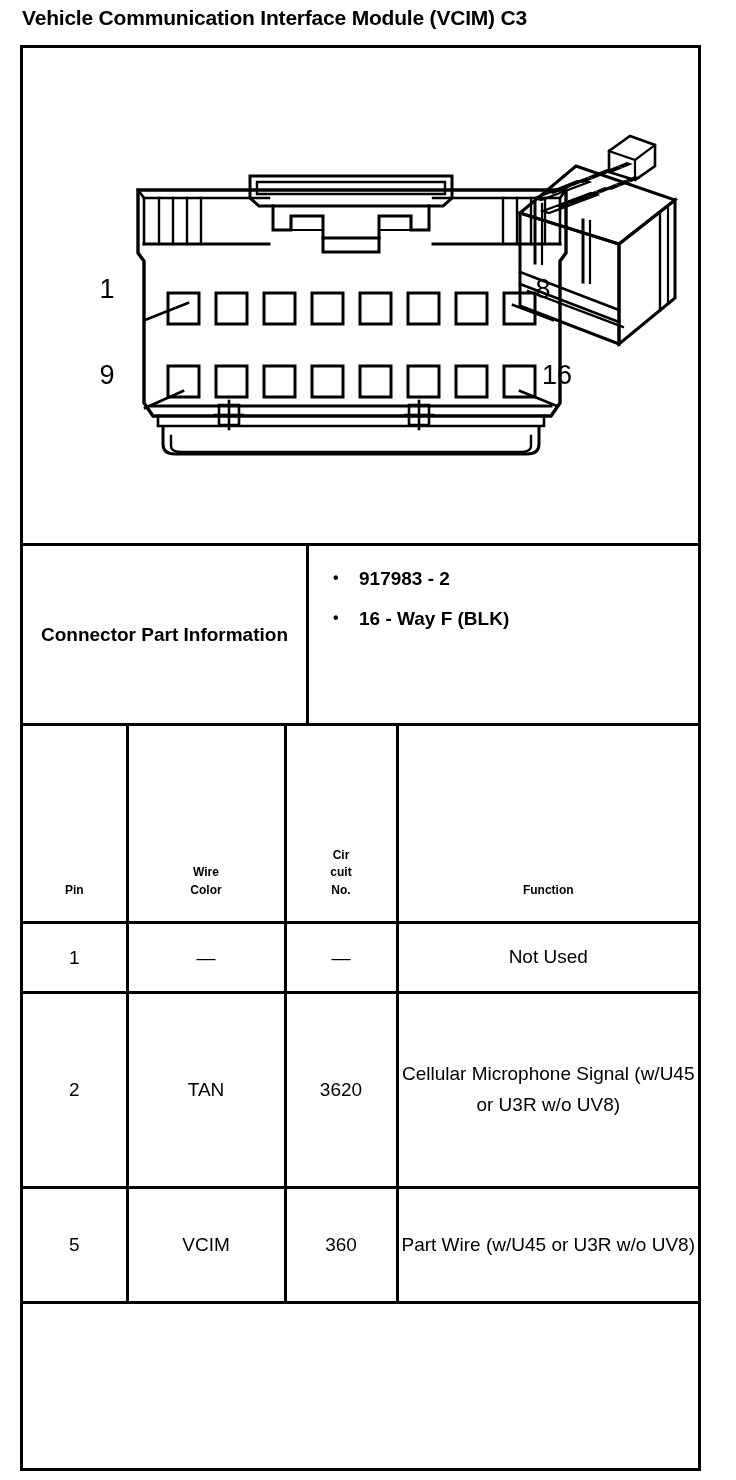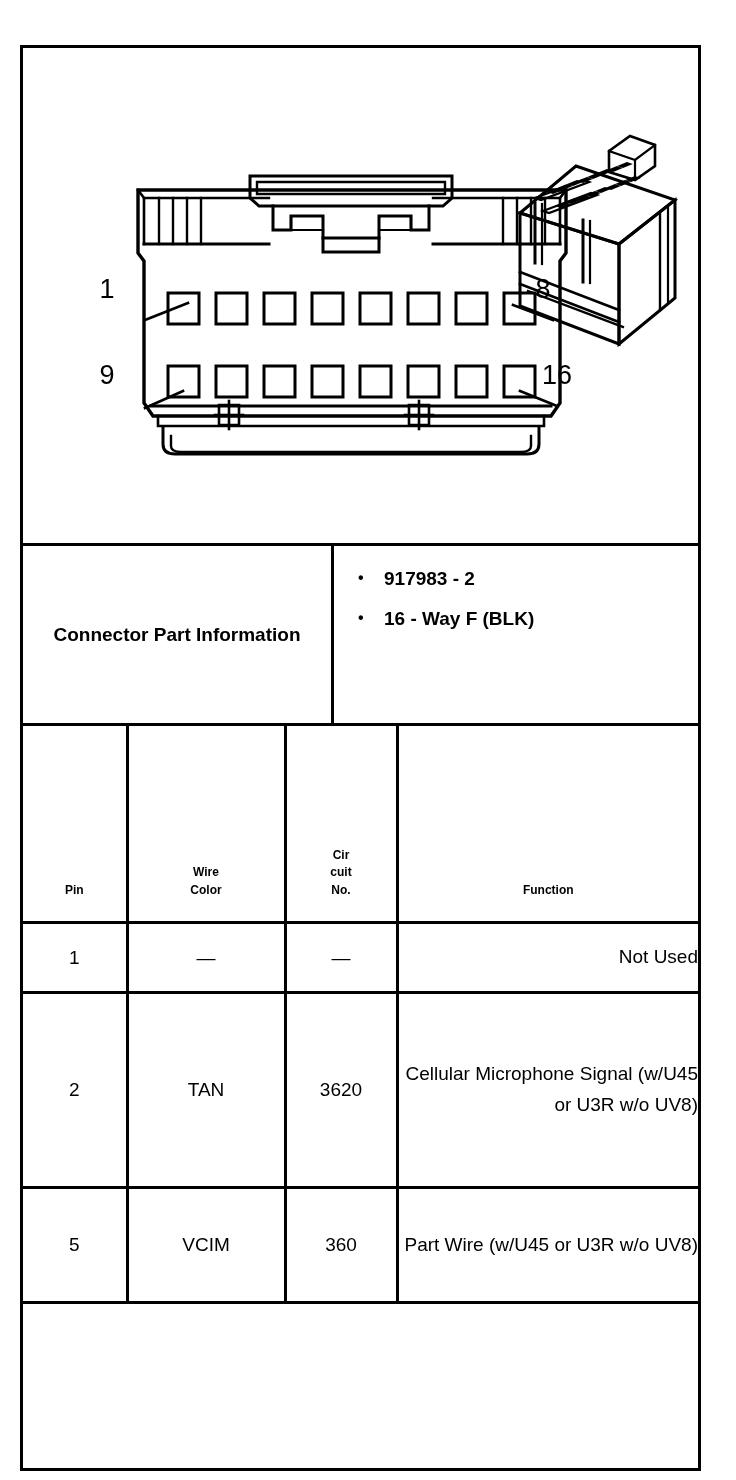--- a/index.html
+++ b/index.html
@@ -60,21 +60,21 @@
     position: absolute;
     left: 0;
     top: 495px;
     width: 675px;
     height: 180px;
     border-top: 3px solid #000;
     box-sizing: border-box;
     display: flex;
   }
   .partinfo-label {
-    width: 311px;
+    width: 286px;
     border-right: 3px solid #000;
     box-sizing: border-box;
     display: flex;
     align-items: center;
     justify-content: center;
     text-align: center;
     font-size: 19px;
     font-weight: bold;
     line-height: 1.55;
     padding: 0 10px;
@@ -134,33 +134,34 @@
     padding-bottom: 22px;
   }
 
   .pintable tbody td {
     font-size: 19px;
     font-weight: normal;
     vertical-align: middle;
   }
   .cell-center { text-align: center; }
   .cell-func {
-    text-align: right;
+    text-align: center;
     padding: 14px 10px 14px 16px;
     line-height: 1.62;
   }
   .r-short td { height: 70px; }
   .r-tall2 td { height: 115px; }
   .r-tall4 td { height: 195px; }
 </style>
 </head>
 <body>
 
 <div class="page">
 
+  <div class="title">Vehicle Communication Interface Module (VCIM) C3</div>
 
   <div class="frame">
 
     <div class="illus">
       <svg width="675" height="495" viewBox="0 0 675 495" xmlns="http://www.w3.org/2000/svg">
         <g fill="none" stroke="#000" stroke-width="3.2" stroke-linejoin="miter" stroke-linecap="square">
 
           <g>
 
             <path d="M497 165 L497 258 L596 296 L596 196 Z" stroke-width="3"></path>

